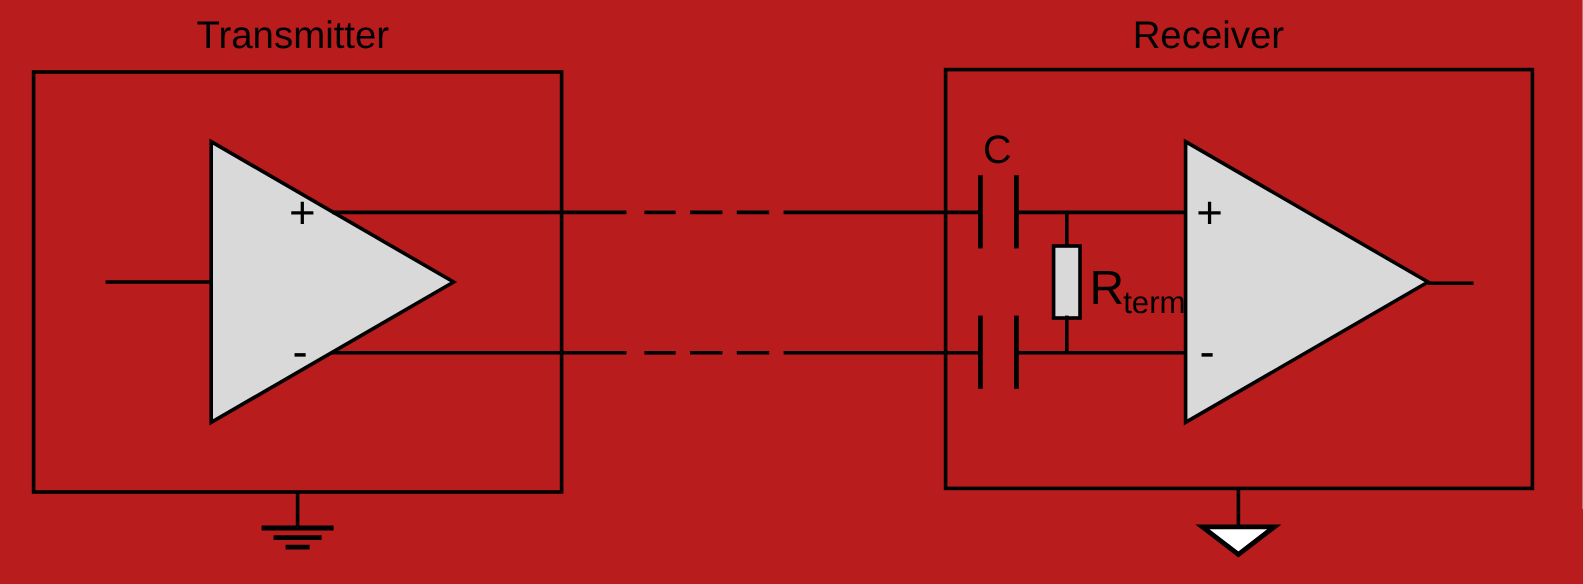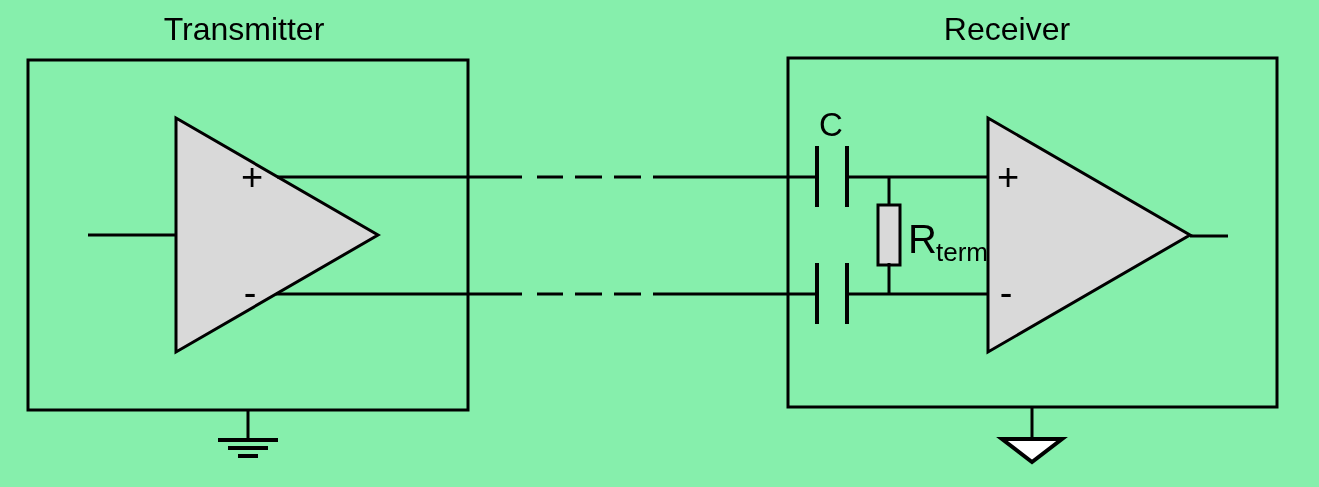--- a/index.html
+++ b/index.html
@@ -4,21 +4,21 @@
 <style>
   html, body {
     margin: 0;
     padding: 0;
     background: #ffffff;
   }
   .stage {
     position: relative;
     width: 1319px;
     height: 487px;
-    background: #86efac;
+    background: #b91c1c;
     overflow: hidden;
   }
   svg {
     display: block;
   }
   text {
     font-family: "Liberation Sans", sans-serif;
     fill: #000000;
   }
   .title-text {

